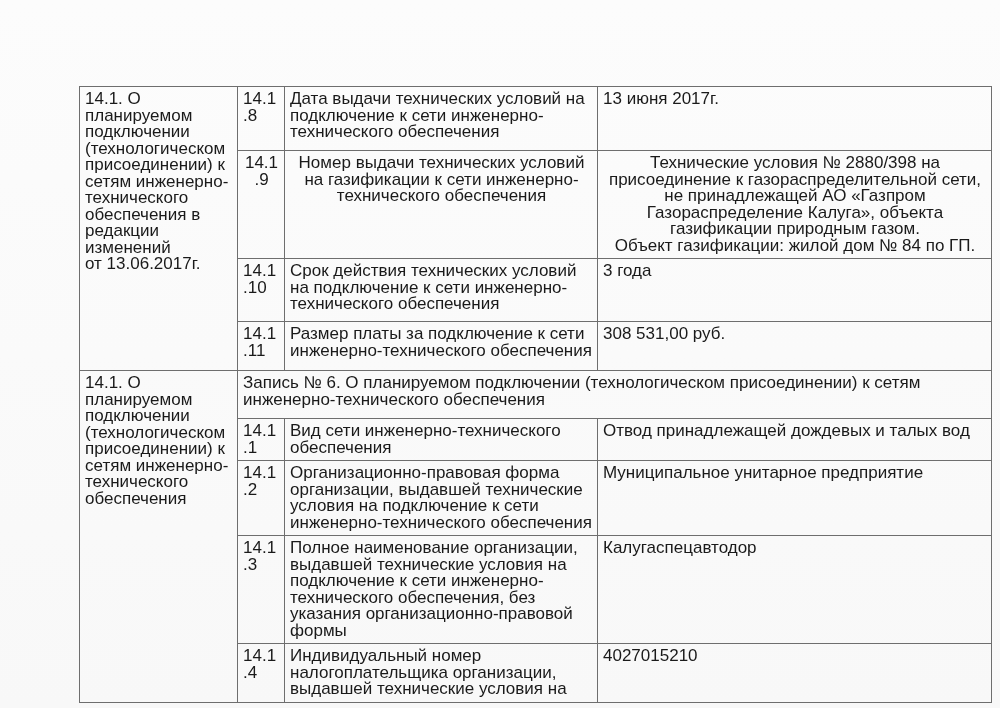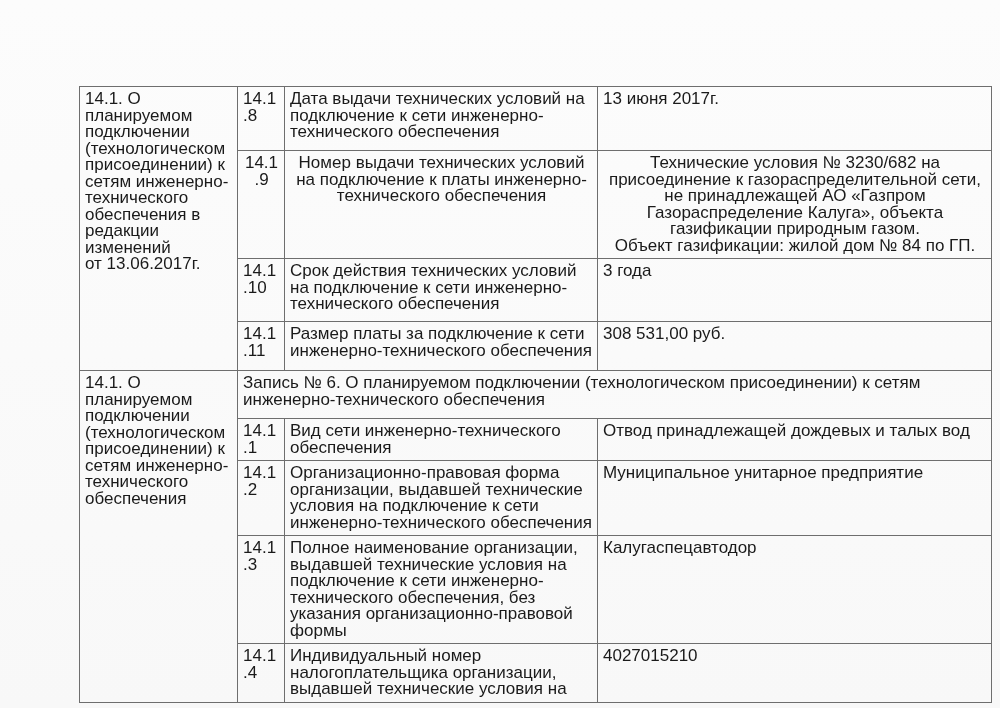--- a/index.html
+++ b/index.html
@@ -81,23 +81,23 @@
           <span class="line">от 13.06.2017г.</span>
         </td>
         <td class="num">14.1.8</td>
         <td>Дата выдачи технических условий на подключение к сети инженерно-технического обеспечения</td>
         <td class="val">
           <span class="line">13 июня 2017г.</span>
         </td>
       </tr>
       <tr class="r2">
         <td class="num">14.1.9</td>
-        <td>Номер выдачи технических условий на подключение к платы инженерно-технического обеспечения</td>
+        <td>Номер выдачи технических условий на газификации к сети инженерно-технического обеспечения</td>
         <td class="val">
-          <span class="line">Технические условия № 3230/682 на присоединение к газораспределительной сети, не принадлежащей АО «Газпром Газораспределение Калуга»,  объекта газификации природным газом.</span>
+          <span class="line">Технические условия № 2880/398 на присоединение к газораспределительной сети, не принадлежащей АО «Газпром Газораспределение Калуга»,  объекта газификации природным газом.</span>
           <span class="line">Объект газификации: жилой дом № 84 по ГП.</span>
         </td>
       </tr>
       <tr class="r3">
         <td class="num">14.1.10</td>
         <td>Срок действия технических условий на подключение к сети инженерно-технического обеспечения</td>
         <td class="val">
           <span class="line">3 года</span>
         </td>
       </tr>

